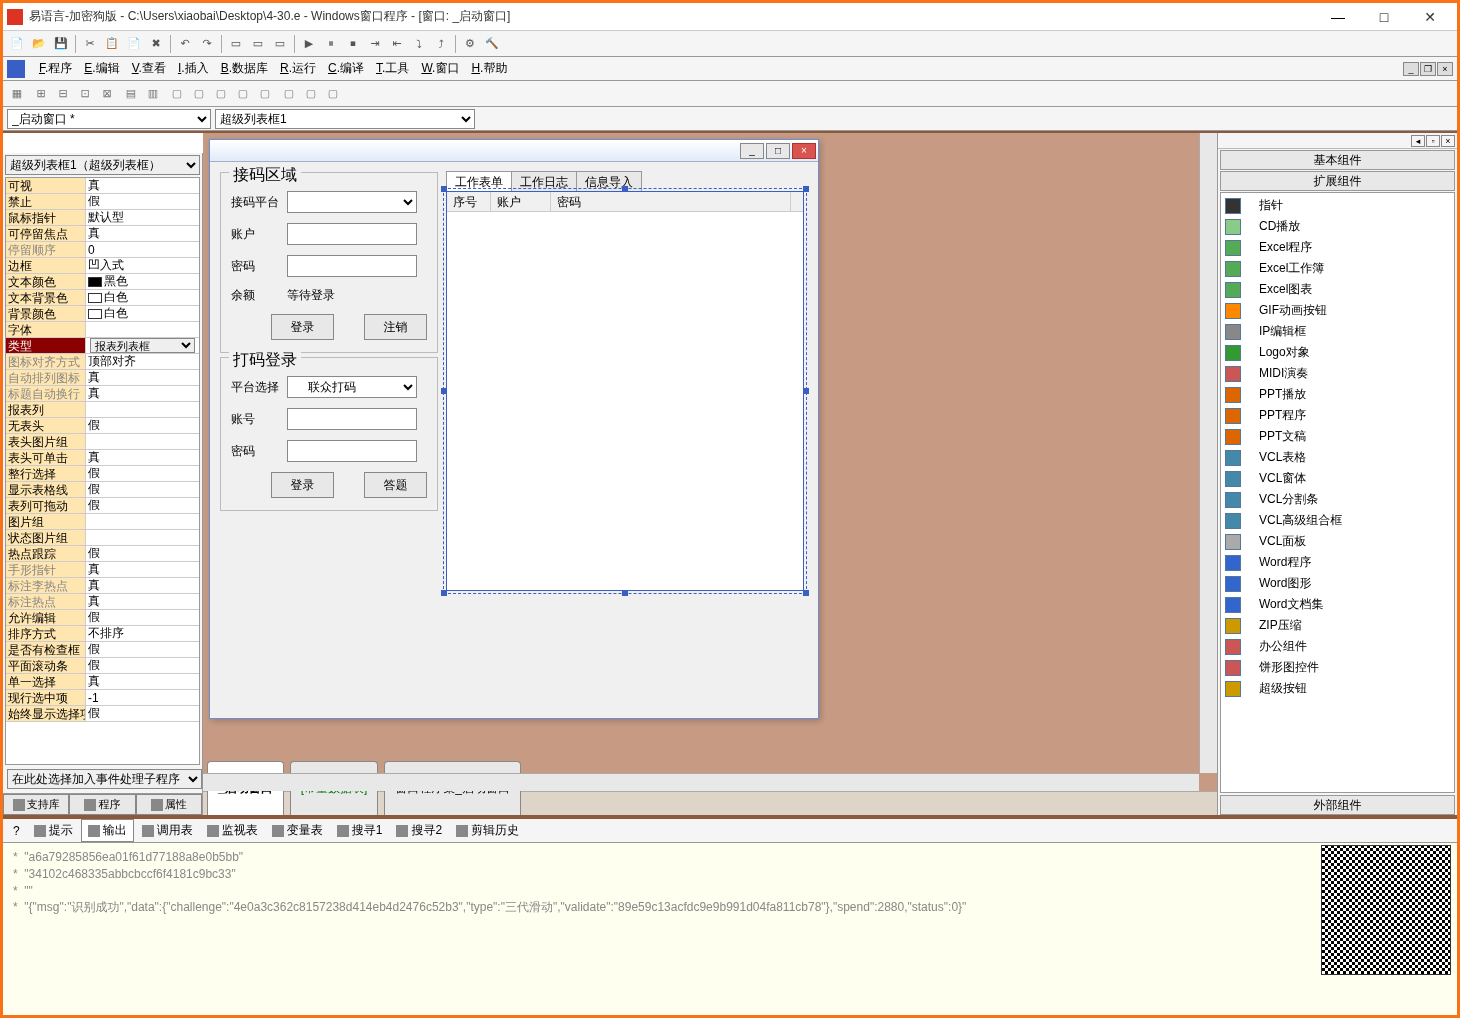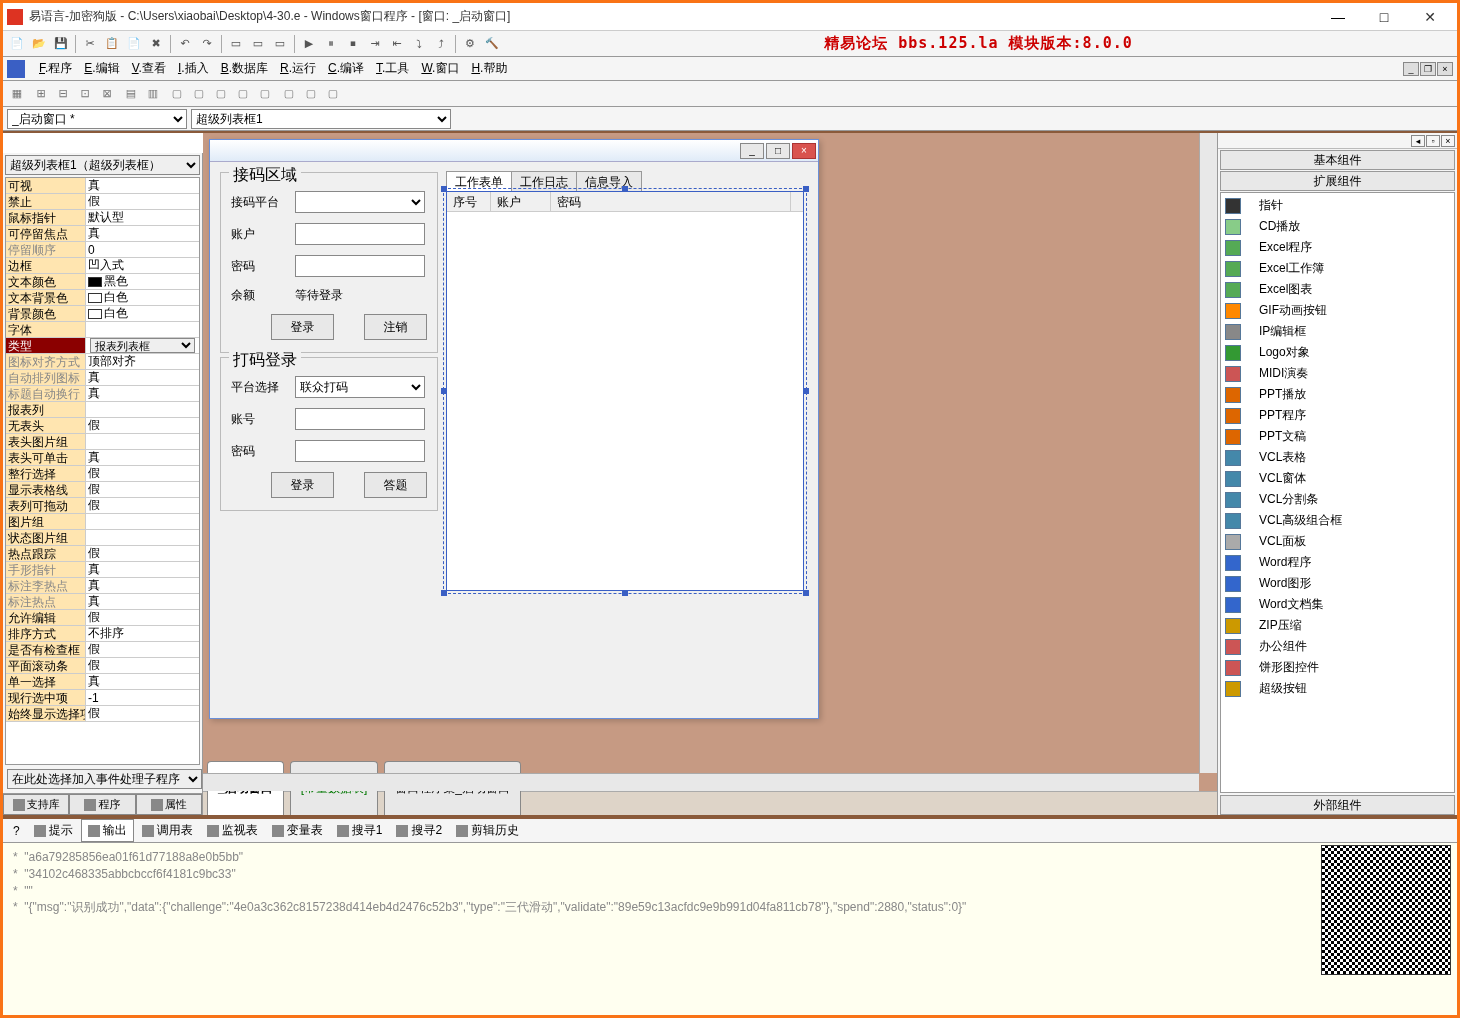--- a/index.html
+++ b/index.html
@@ -55,23 +55,23 @@
 .design-surface .scrollbar-h { position: absolute; left: 0; right: 18px; bottom: 0; height: 18px; background: #e8e8e8; border-top: 1px solid #aaa; }
 
 .form-window { position: absolute; left: 6px; top: 6px; width: 610px; height: 580px; background: #f0f0f0; border: 1px solid #6a8fd8; box-shadow: 2px 2px 6px rgba(0,0,0,0.2); }
 .form-window .fw-title { height: 22px; background: linear-gradient(#fff,#e0ebf8); border-bottom: 1px solid #aac; display: flex; align-items: center; justify-content: flex-end; padding: 0 2px; gap: 2px; }
 .form-window .fw-title .fw-btn { width: 24px; height: 16px; border: 1px solid #888; background: #e8e8e8; font-size: 10px; display: flex; align-items: center; justify-content: center; cursor: pointer; }
 .form-window .fw-title .fw-btn.cls { background: #d9534f; color: #fff; border-color: #a33; }
 .form-body { position: relative; padding: 6px; }
 
 .groupbox { border: 1px solid #bbb; margin: 4px; padding: 8px 10px 12px; position: relative; }
 .groupbox .gb-title { position: absolute; top: -8px; left: 8px; background: #f0f0f0; padding: 0 4px; font-size: 16px; }
-.form-row { display: flex; align-items: center; margin: 10px 0; gap: 8px; }
+.form-row { display: flex; align-items: center; margin: 10px 0; }
 .form-row label { width: 56px; text-align: left; }
-.form-row input[type=text], .form-row select { width: 130px; height: 22px; border: 1px solid #888; padding: 0 0; background: #fff; }
+.form-row input[type=text], .form-row select { width: 130px; height: 22px; border: 1px solid #888; padding: 0 16px; background: #fff; }
 .form-row .static { width: 100px; }
 .btn { width: 72px; height: 26px; border: 1px solid #888; background: #e8e8e8; cursor: pointer; }
 .btn-row { display: flex; gap: 30px; margin-top: 10px; padding-left: 40px; }
 
 .sel-handles { position: absolute; border: 1px dashed #3a5fc4; pointer-events: none; }
 .sel-handles .h { position: absolute; width: 6px; height: 6px; background: #3a5fc4; }
 
 .right-tabs { position: absolute; left: 236px; top: 9px; display: flex; height: 20px; }
 .right-tabs .rt { padding: 2px 8px; border: 1px solid #999; border-bottom: none; background: #e8e8e8; cursor: pointer; margin-right: -1px; }
 .right-tabs .rt.active { background: #fff; }
@@ -137,21 +137,20 @@
     <div class="tb-btn">▶</div>
     <div class="tb-btn">⏸</div>
     <div class="tb-btn">⏹</div>
     <div class="tb-btn">⇥</div>
     <div class="tb-btn">⇤</div>
     <div class="tb-btn">⤵</div>
     <div class="tb-btn">⤴</div>
     <div class="tb-sep"></div>
     <div class="tb-btn">⚙</div>
     <div class="tb-btn">🔨</div>
-    <div class="banner">精易论坛 bbs.125.la 模块版本:8.0.0</div>
   </div>
 
   <div class="menubar">
     <div class="app-logo"></div>
     <div id="menus-container"><span class="menu-item"><u>F</u>.程序</span><span class="menu-item"><u>E</u>.编辑</span><span class="menu-item"><u>V</u>.查看</span><span class="menu-item"><u>I</u>.插入</span><span class="menu-item"><u>B</u>.数据库</span><span class="menu-item"><u>R</u>.运行</span><span class="menu-item"><u>C</u>.编译</span><span class="menu-item"><u>T</u>.工具</span><span class="menu-item"><u>W</u>.窗口</span><span class="menu-item"><u>H</u>.帮助</span></div>
     <div class="spacer"></div>
     <div class="mdi-btns">
       <div class="mdi-btn">_</div>
       <div class="mdi-btn">❐</div>
       <div class="mdi-btn">×</div>
@@ -174,21 +173,21 @@
     <div class="tb-btn">▢</div>
     <div class="tb-btn">▢</div>
     <div class="tb-btn">▢</div>
     <div class="tb-sep"></div>
     <div class="tb-btn">▢</div>
     <div class="tb-btn">▢</div>
     <div class="tb-btn">▢</div>
   </div>
 
   <div class="selector-row">
-    <select style="width:180px"><option>_启动窗口 *</option></select>
+    <select style="width:204px"><option>_启动窗口 *</option></select>
     <select style="width:260px"><option>超级列表框1</option></select>
   </div>
 
   <div class="main-area">
 
     <div class="left-panel">
       <select><option>超级列表框1（超级列表框）</option></select>
       <div class="prop-grid" id="prop-grid">
           <div class="prop-row">
             <div class="pn">可视</div>

